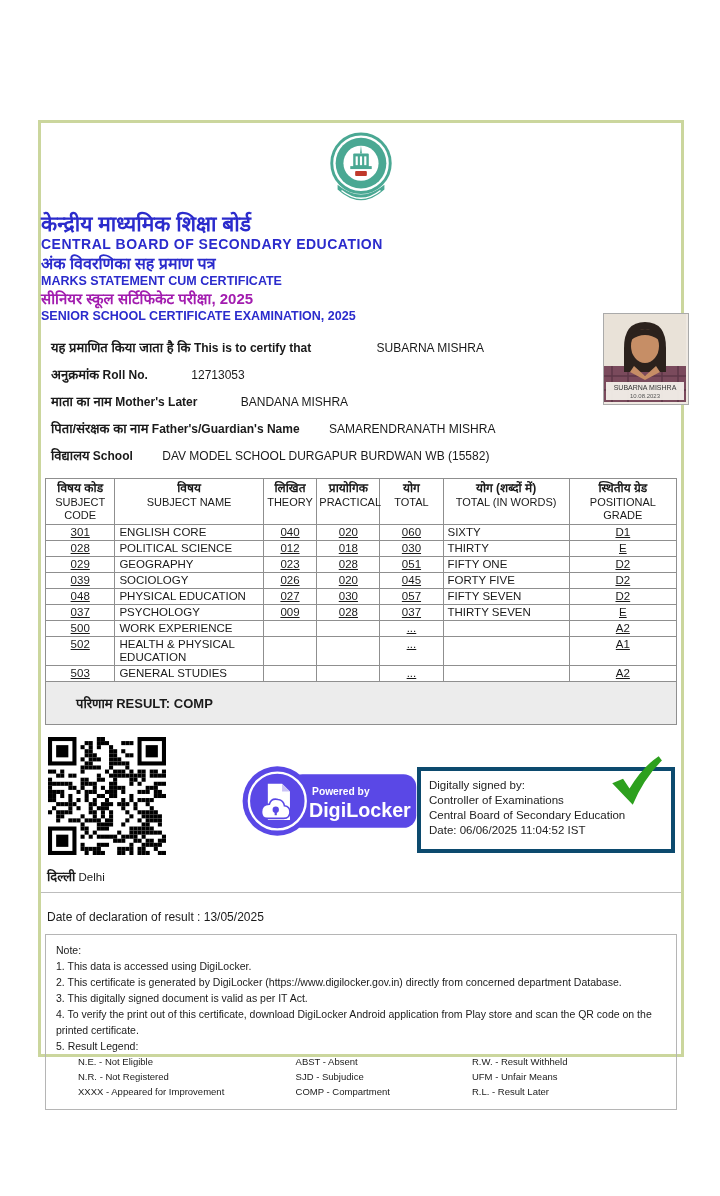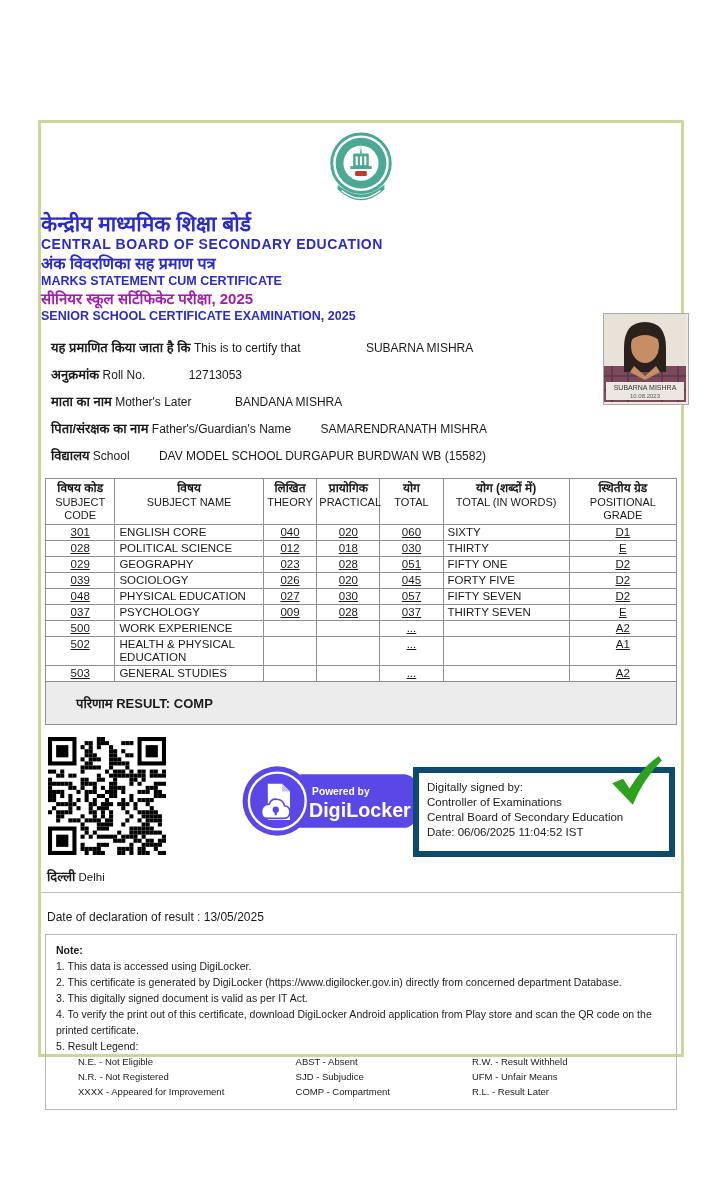--- a/index.html
+++ b/index.html
@@ -9,46 +9,46 @@
   .logo-wrap{margin-top:7px;display:flex;justify-content:center;}
   .h-hi-main{color:#2b2bcc;font-weight:bold;font-size:21px;line-height:24px;}
   .h-en-main{color:#2b2bcc;font-weight:bold;font-size:14px;line-height:17px;letter-spacing:.5px;}
   .h-hi-sub{color:#2b2bcc;font-weight:bold;font-size:16px;line-height:21px;}
   .h-en-sub{color:#2b2bcc;font-weight:bold;font-size:12.5px;line-height:15px;}
   .h-hi-exam{color:#a21caf;font-weight:bold;font-size:15px;line-height:19px;}
   .h-en-exam{color:#2b2bcc;font-weight:bold;font-size:12.5px;line-height:16px;}
   .info{margin:10px 0 0 10px;}
   .info-row{height:27px;line-height:27px;font-size:12px;white-space:nowrap;}
   .lbl-hi{font-weight:bold;font-size:13px;}
-  .lbl-en{font-weight:normal;font-size:12px;}
+  .lbl-en{font-weight:bold;font-size:12px;}
   .val{font-size:12px;}
   .gap-lg{margin-left:62px;}
   .gap-md{margin-left:40px;}
   .gap-sm{margin-left:26px;}
   .photo-box{position:absolute;top:190px;left:562px;width:84px;height:90px;border:1px solid #aaa;background:#efe9e2;}
   .marks{margin:9px 4px 0 4px;}
   table{border-collapse:collapse;width:100%;table-layout:fixed;}
   th,td{border:1px solid #8f8f8f;}
   th{font-weight:normal;padding:2px 2px;vertical-align:top;}
   .th-hi{font-weight:bold;font-size:12px;line-height:15px;}
   .th-en{font-size:11px;line-height:13px;}
   td{font-size:11.5px;line-height:13px;padding:1px 4px;vertical-align:top;}
   td.ctr{text-align:center;text-decoration:underline;}
   .result-band{border:1px solid #8f8f8f;border-top:none;background:#ececec;padding:12px 0 12px 30px;font-size:13px;font-weight:bold;}
   .verify-row{position:relative;margin:12px 4px 0 4px;height:122px;}
   .qr{position:absolute;left:3px;top:0;width:118px;height:118px;}
   .dl-badge{position:absolute;left:196px;top:26px;width:180px;height:76px;}
-  .sign-box{position:absolute;right:2px;top:30px;width:234px;height:64px;border:6px solid #0c4a6e;background:#fff;padding:7px 8px;font-size:11.5px;line-height:15px;color:#222;}
+  .sign-box{position:absolute;right:2px;top:30px;width:234px;height:64px;border:4px solid #0c4a6e;background:#fff;padding:7px 8px;font-size:11.5px;line-height:15px;color:#222;}
   .check{position:absolute;right:14px;top:18px;width:54px;height:52px;}
   .place-row{margin:8px 0 0 6px;font-size:11.5px;}
   .place-hi{font-weight:bold;font-size:13px;}
   .rule{border:none;border-top:1px solid #bdbdbd;margin:7px 0 0 0;}
   .decl-row{margin:17px 0 0 6px;font-size:12px;}
   .note-box{margin:10px 4px 0 4px;border:1px solid #b5b5b5;padding:7px 10px 10px 10px;font-size:10.5px;line-height:16px;}
-  .note-title{font-weight:bold;}
+  .note-title{font-weight:normal;}
   .legend-grid{display:grid;grid-template-columns:37% 30% 33%;margin:0 0 0 22px;font-size:9.5px;line-height:15px;}
 </style>
 </head>
 <body>
 
 <div class="cert">
 
   <div class="logo-wrap">
     <svg width="78" height="82" viewBox="0 0 80 84">
       <circle cx="40" cy="34" r="30" fill="#fff" stroke="#4aa893" stroke-width="3"></circle>

